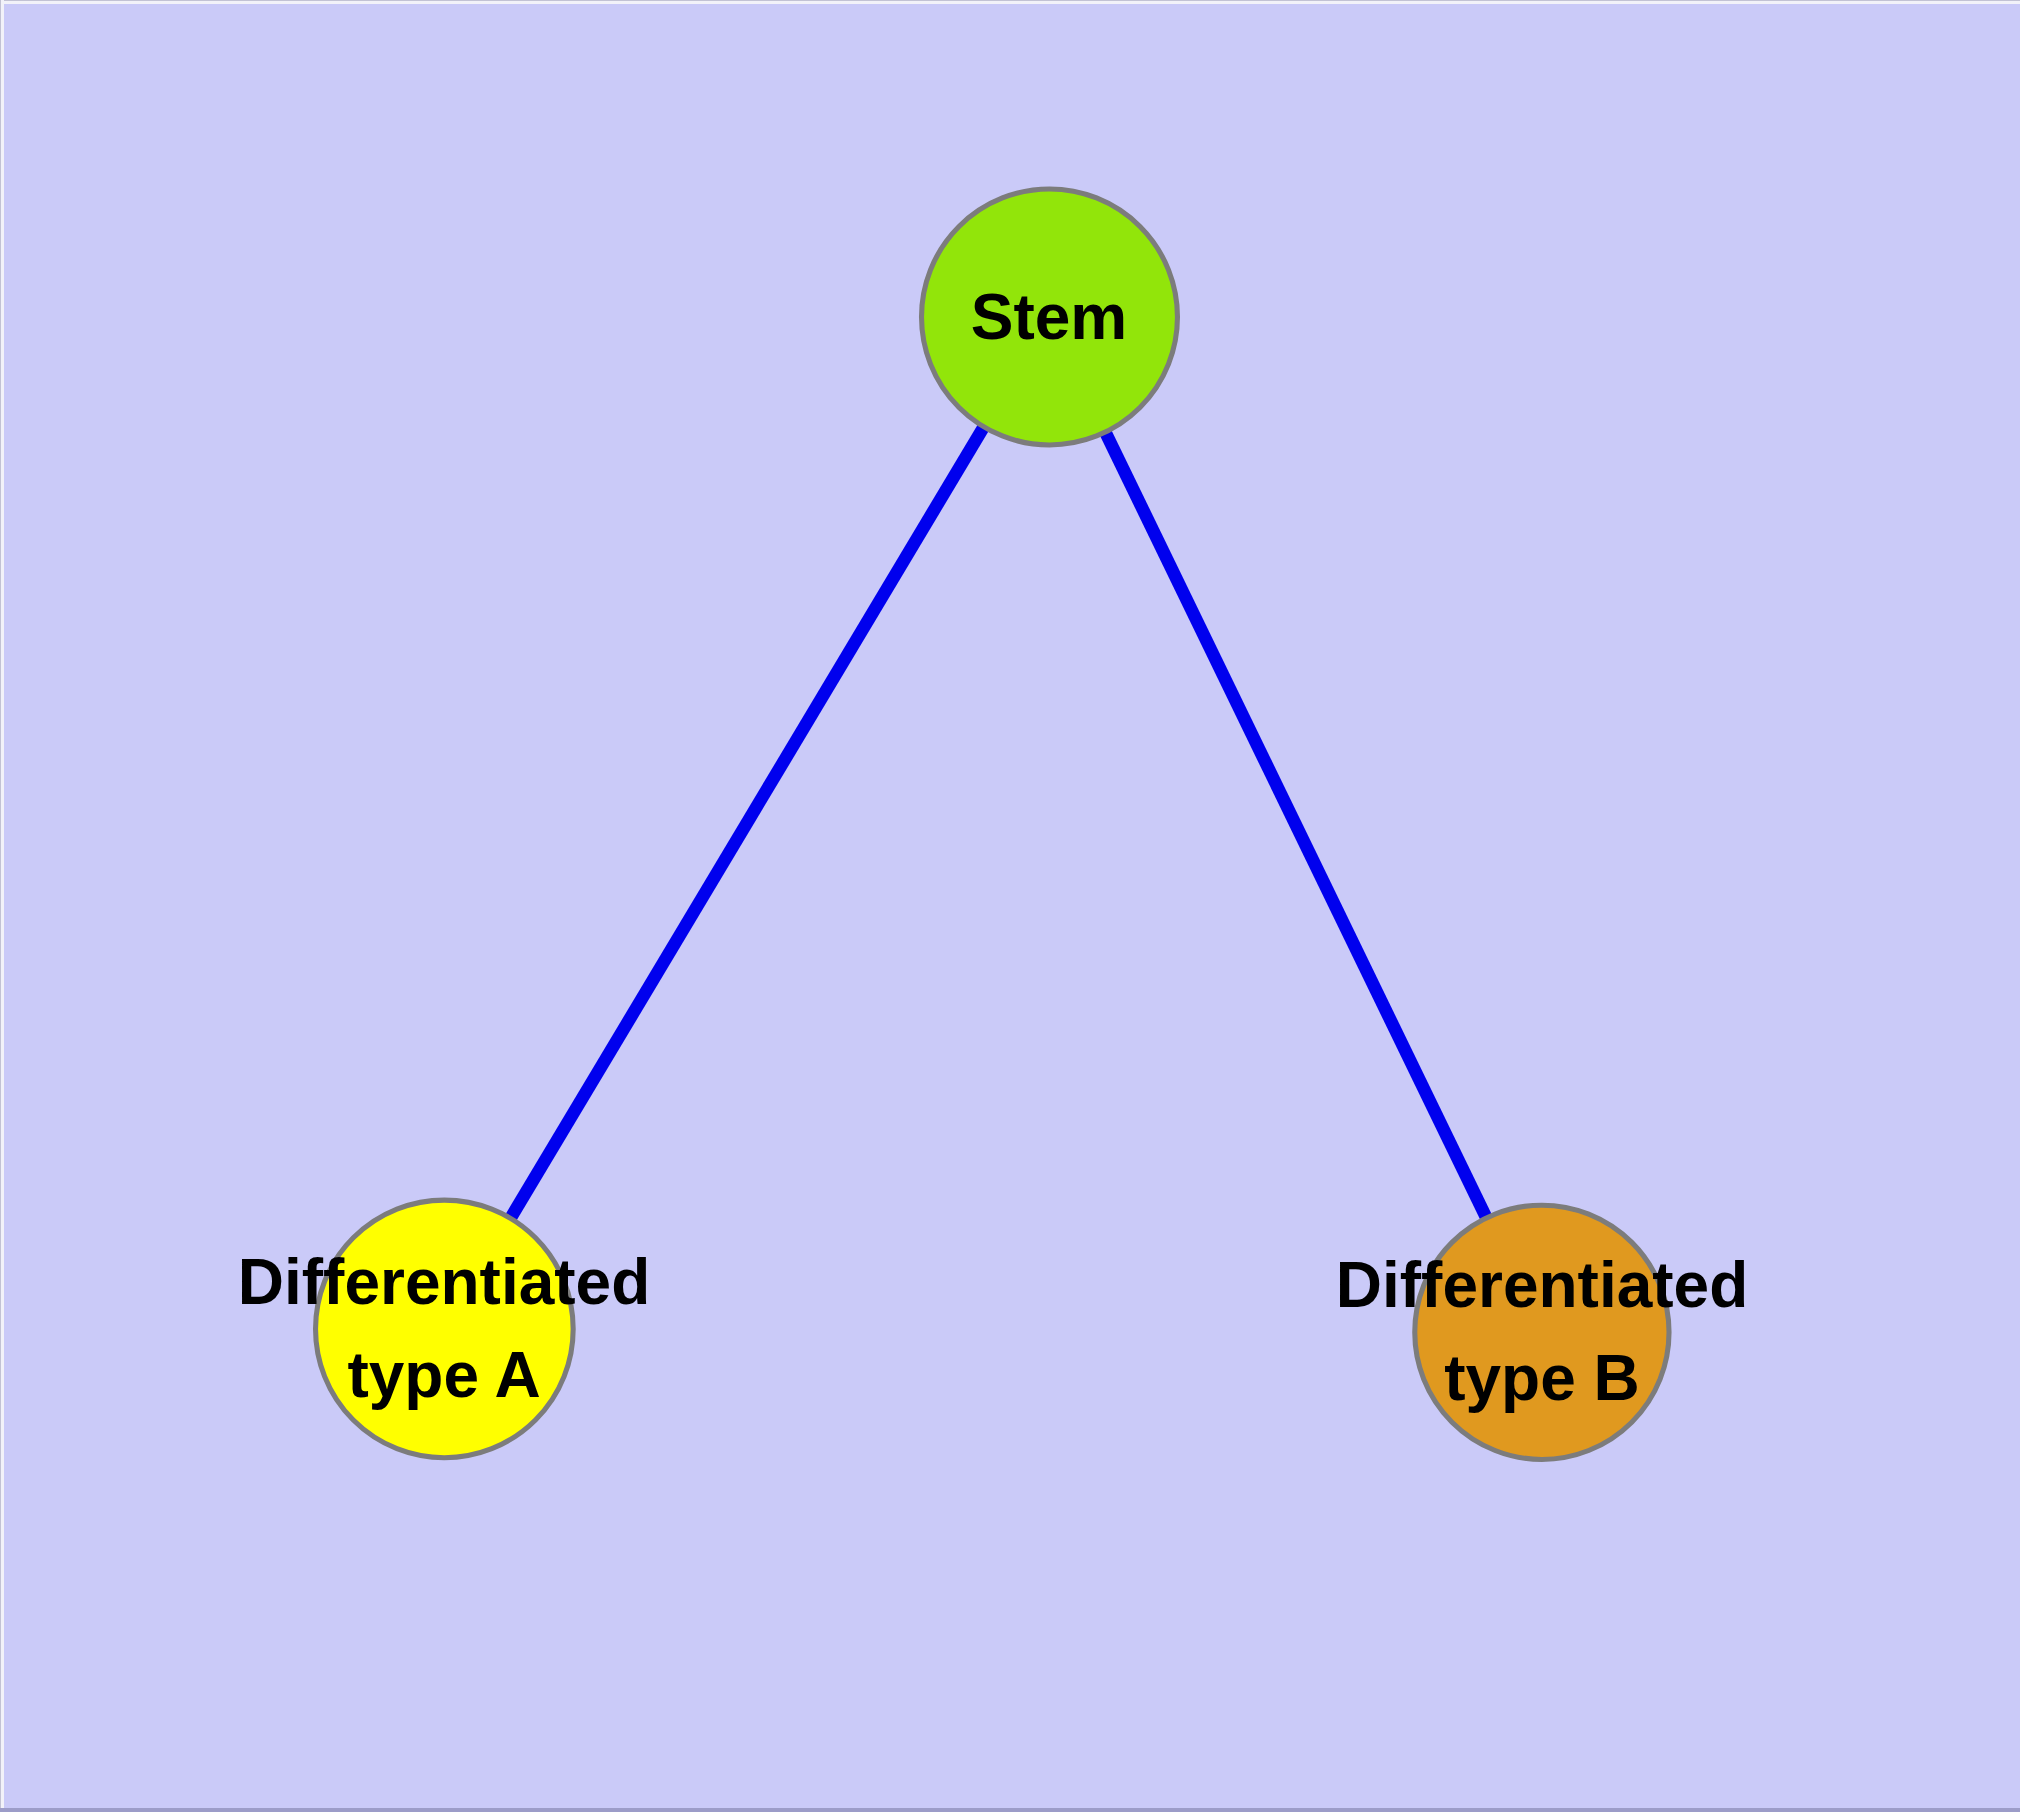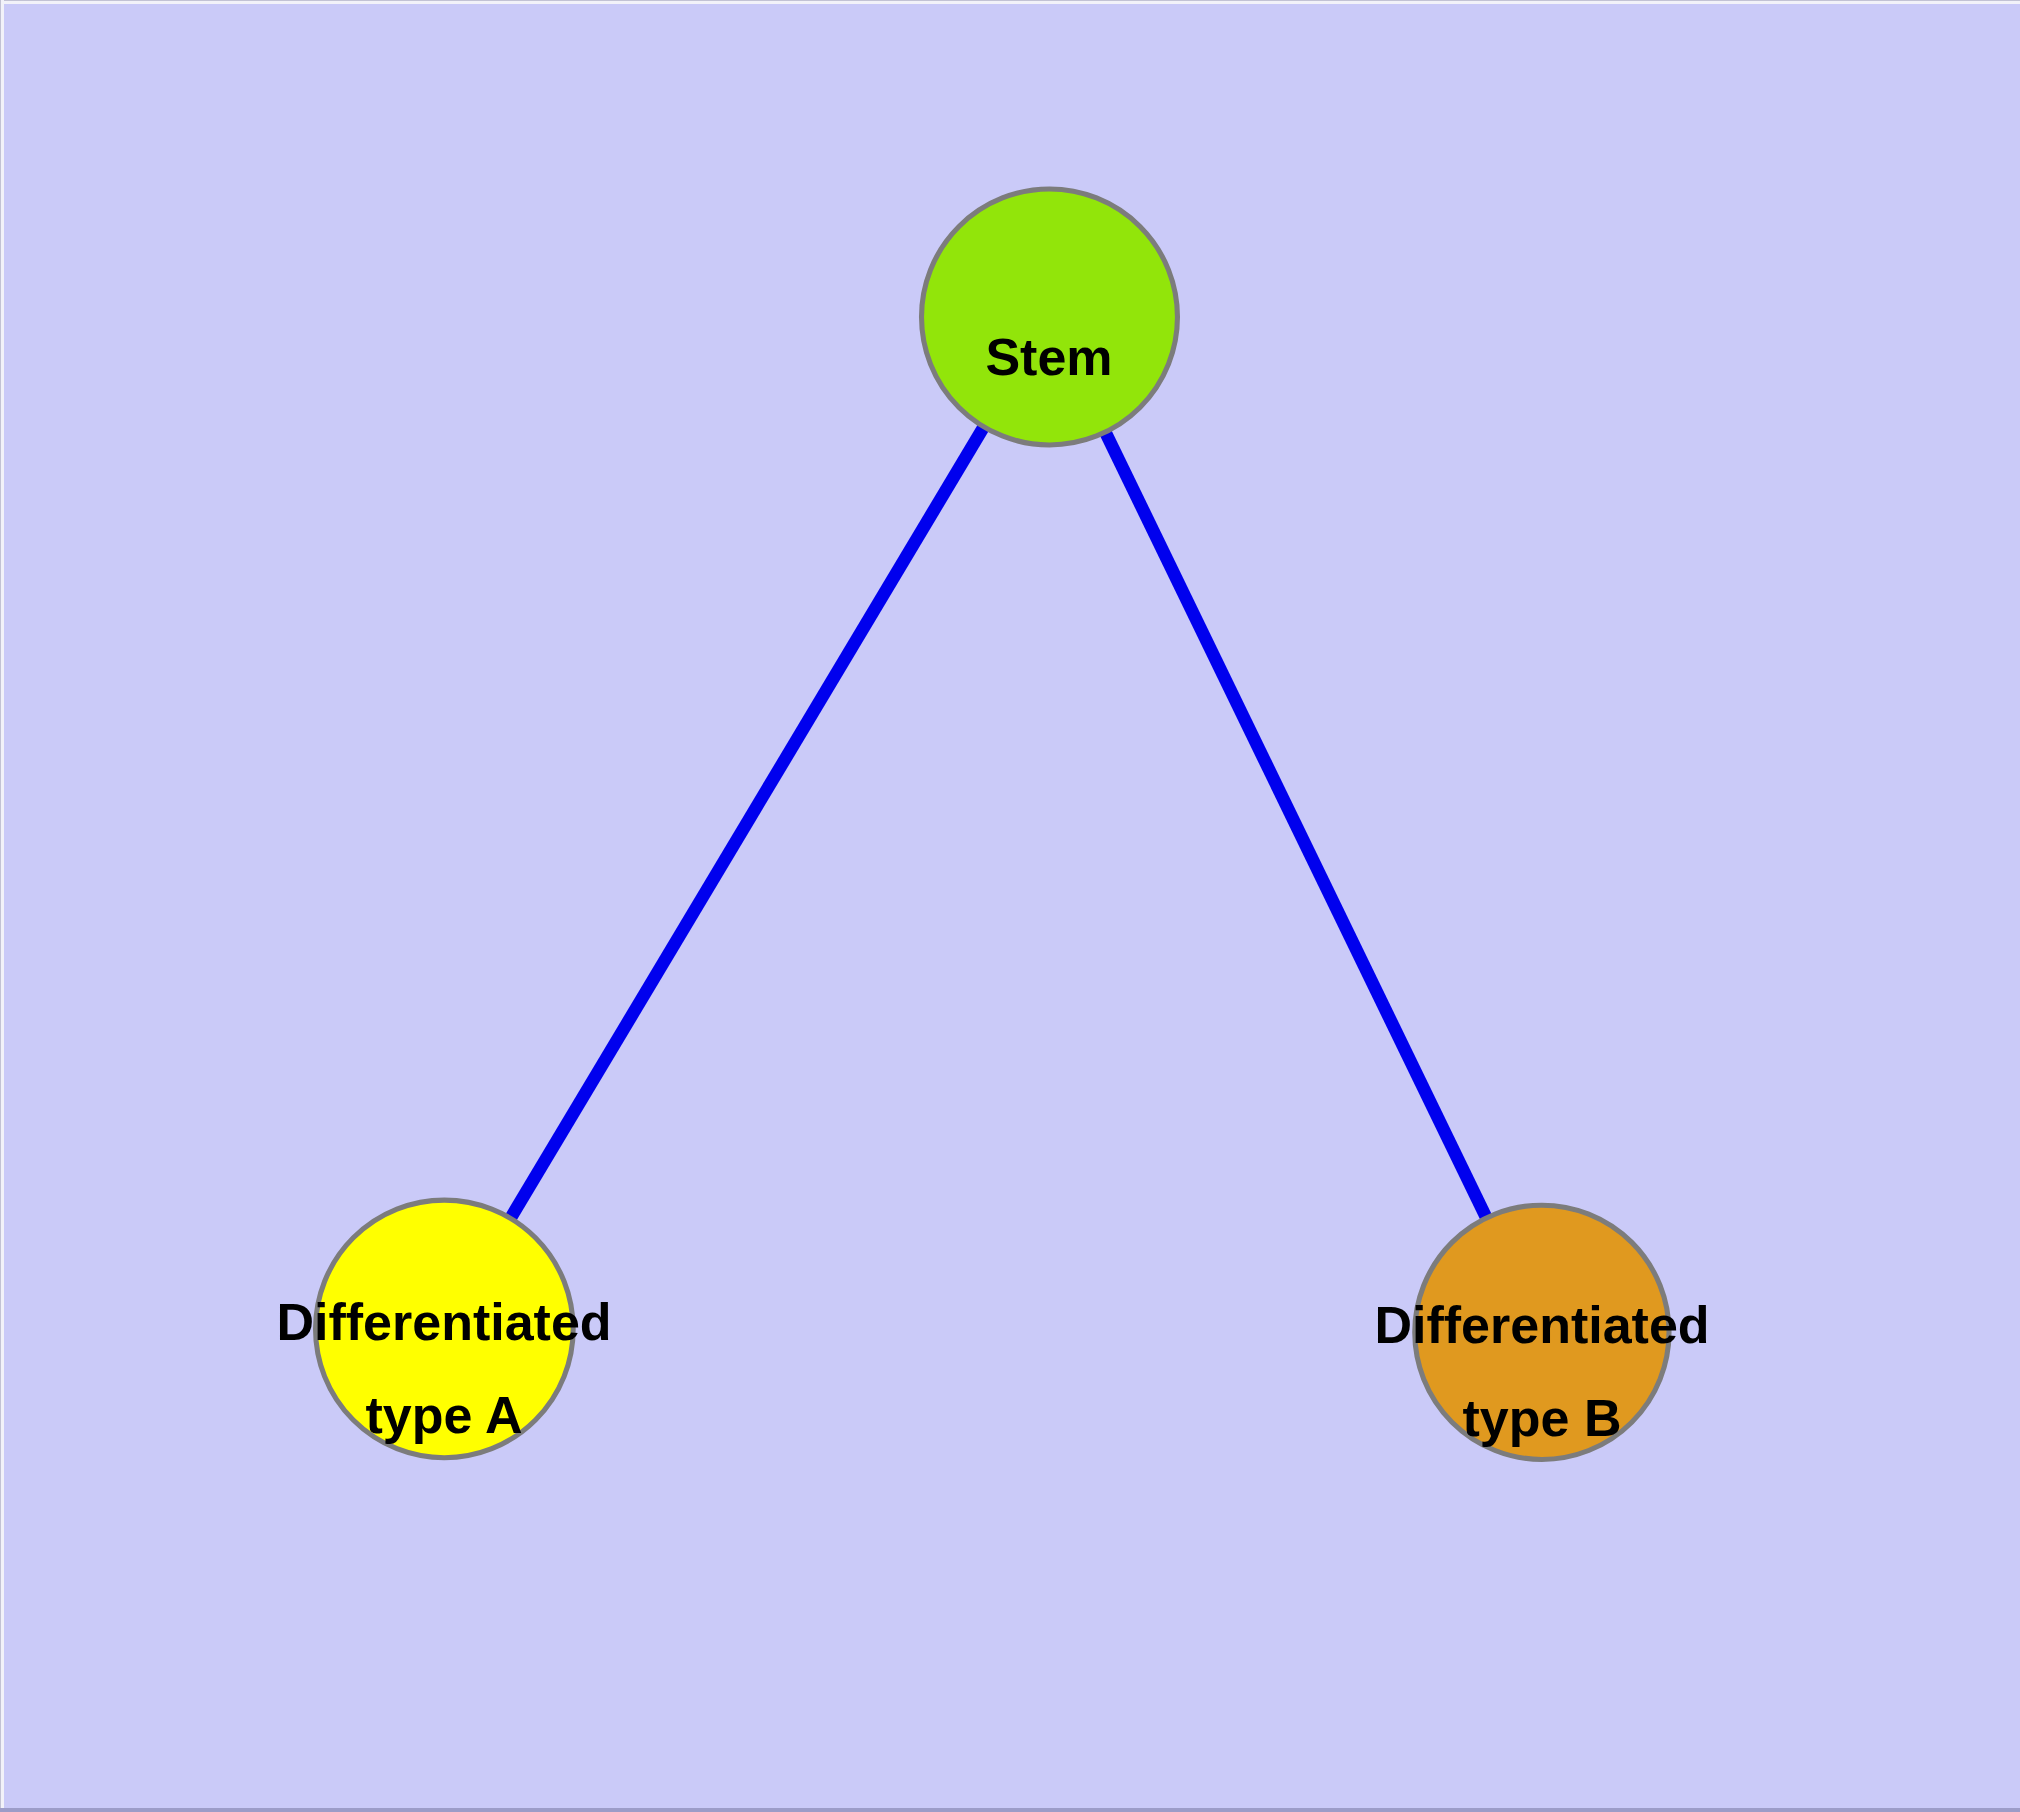--- a/index.html
+++ b/index.html
@@ -27,26 +27,25 @@
     top: 0;
     z-index: 1;
   }
   .node-label {
     position: absolute;
     z-index: 2;
     transform: translate(-50%, -50%);
     white-space: pre-line;
     text-align: center;
     font-weight: bold;
-    font-size: 52px;
+    font-size: 64px;
     line-height: 93px;
     color: #000000;
     width: 848px;
     pointer-events: none;
-    margin-top: 40px;
   }
 </style>
 </head>
 <body>
 
 <div class="canvas" style="background: rgb(202, 202, 248);">
 
   <div class="frame-strip frame-top"></div>
   <div class="frame-strip frame-left"></div>
   <div class="frame-strip frame-bottom"></div>

